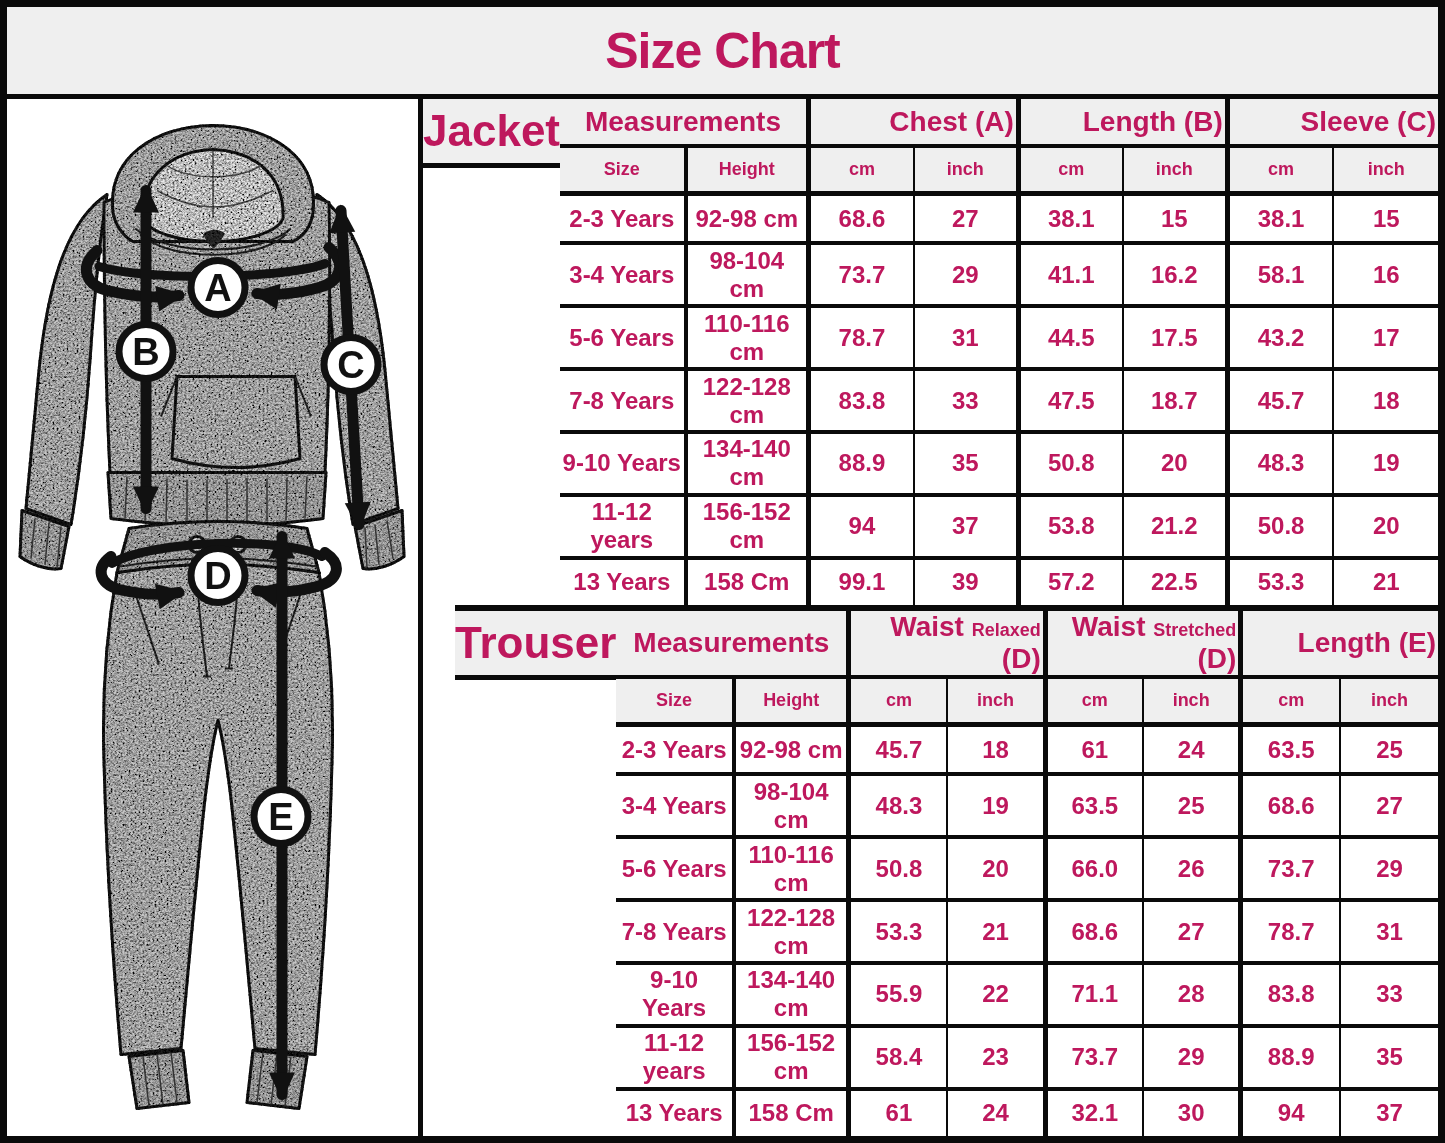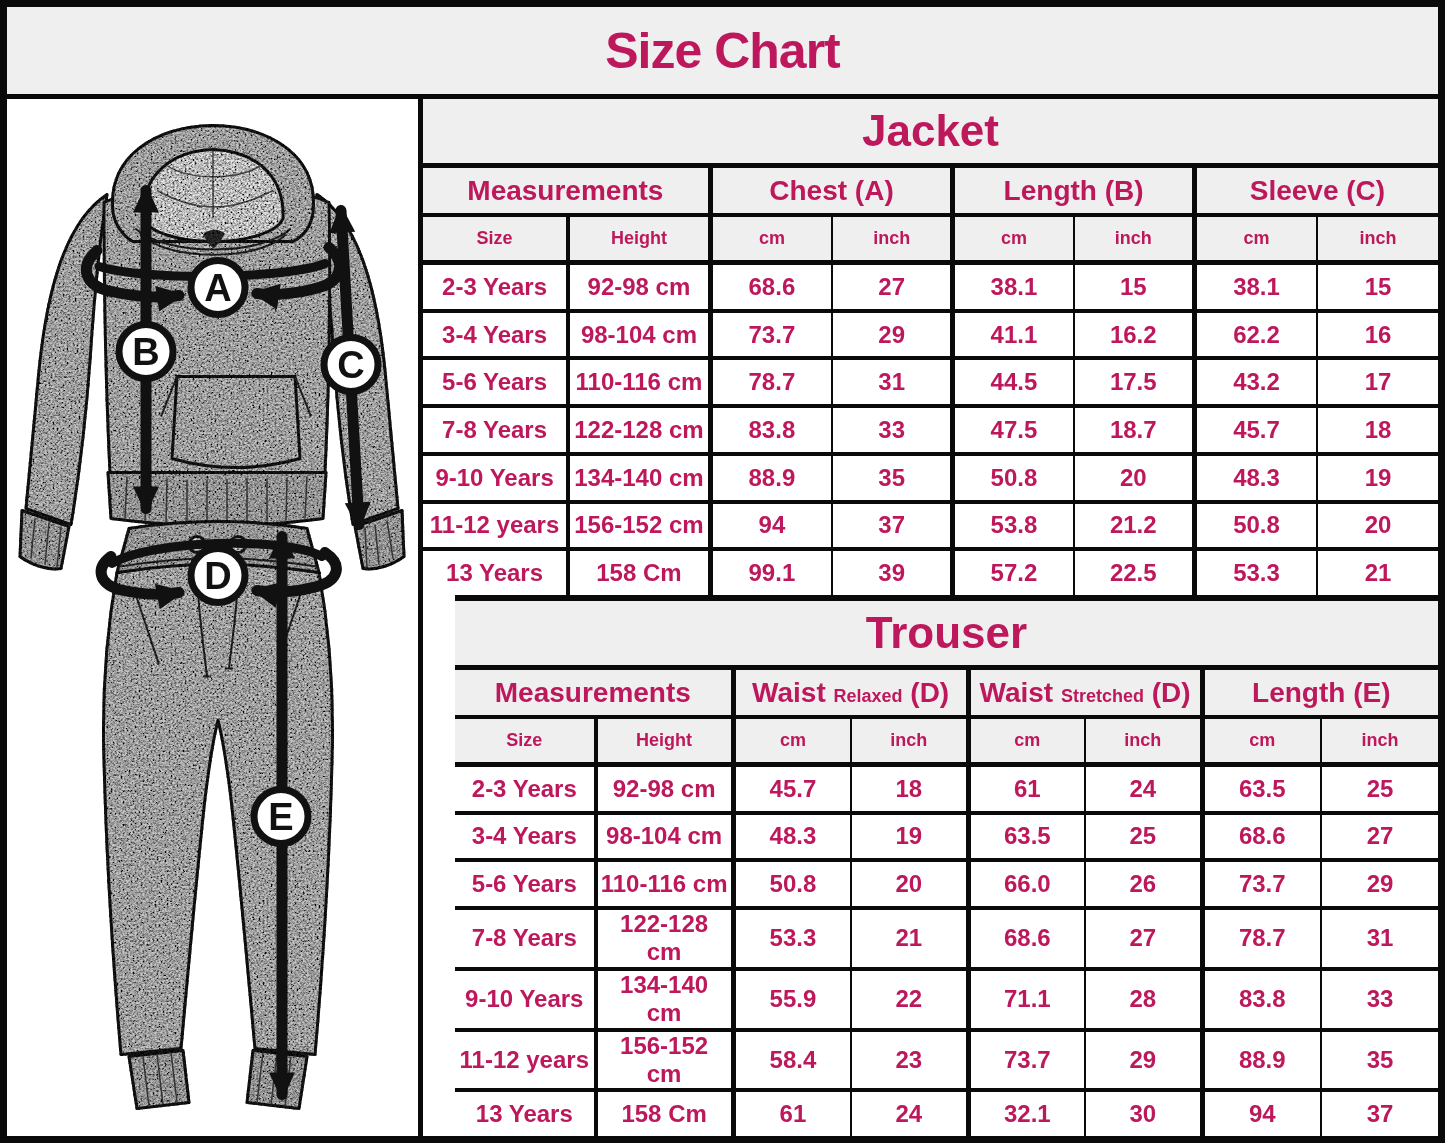--- a/index.html
+++ b/index.html
@@ -6,28 +6,28 @@
   html,body{margin:0;padding:0;background:#fff;}
   .page{ width:1445px; height:1143px; box-sizing:border-box; border:7px solid var(--bk);
     display:flex; flex-direction:column; overflow:hidden; background:#fff;
     font-family:"Liberation Sans", sans-serif; color:#be185d; }
   .title-band{ height:87px; flex:0 0 auto; background:var(--band); border-bottom:5px solid var(--bk);
     display:flex; align-items:center; justify-content:center; font-size:50px; font-weight:bold; letter-spacing:-1px;}
   .main{ flex:1 1 auto; display:flex; min-height:0; }
   .illustration{ width:411px; flex:0 0 auto; border-right:5px solid var(--bk); background:#fff; }
   .illustration svg{ display:block; width:100%; height:100%; }
   .tables{ flex:1 1 auto; display:flex; flex-direction:column; min-width:0; }
-  .section{ flex:1 1 auto; display:flex; flex-direction:column; min-height:0; }
+  .section{ flex:1 1 auto; display:flex; flex-direction:row; min-height:0; }
   .section.trouser{ border-top:6px solid var(--bk);margin-left:32px; }
   .section-title{ flex:0 0 auto; height:64px; background:var(--band); border-bottom:5px solid var(--bk);
     display:flex; align-items:center; justify-content:center; font-size:44px; font-weight:bold; }
   table{ width:100%; border-collapse:collapse; table-layout:fixed; flex:1 1 auto; }
   th,td{ text-align:center; vertical-align:middle; padding:0 2px; overflow:hidden; }
   .group-row th{ background:var(--band); font-size:28px; font-weight:bold; height:45px; border-bottom:4px solid var(--bk); }
-  .group-row th + th{ border-left:5px solid var(--bk); }
+  .group-row th + th{ border-left:5px solid var(--bk);text-align:right; }
   .sub-row th{ background:var(--band); font-size:18px; font-weight:bold; height:43px; border-bottom:5px solid var(--bk); }
   tbody td{ background:#fff; font-size:24px; font-weight:bold; height:43px; }
   tbody tr + tr td{ border-top:4px solid var(--bk); }
   .sub-row > *:nth-child(2), tbody tr > *:nth-child(2){ border-left:4px solid var(--bk); }
   .sub-row > *:nth-child(3), tbody tr > *:nth-child(3),
   .sub-row > *:nth-child(5), tbody tr > *:nth-child(5),
   .sub-row > *:nth-child(7), tbody tr > *:nth-child(7){ border-left:5px solid var(--bk); }
   .sub-row > *:nth-child(4), tbody tr > *:nth-child(4),
   .sub-row > *:nth-child(6), tbody tr > *:nth-child(6),
   .sub-row > *:nth-child(8), tbody tr > *:nth-child(8){ border-left:2px solid var(--bk); }
@@ -210,21 +210,21 @@
                 <td>38.1</td>
                 <td>15</td>
               </tr>
               <tr>
                 <td>3-4 Years</td>
                 <td>98-104 cm</td>
                 <td>73.7</td>
                 <td>29</td>
                 <td>41.1</td>
                 <td>16.2</td>
-                <td>62.2</td>
+                <td>58.1</td>
                 <td>16</td>
               </tr>
               <tr>
                 <td>5-6 Years</td>
                 <td>110-116 cm</td>
                 <td>78.7</td>
                 <td>31</td>
                 <td>44.5</td>
                 <td>17.5</td>
                 <td>43.2</td>

